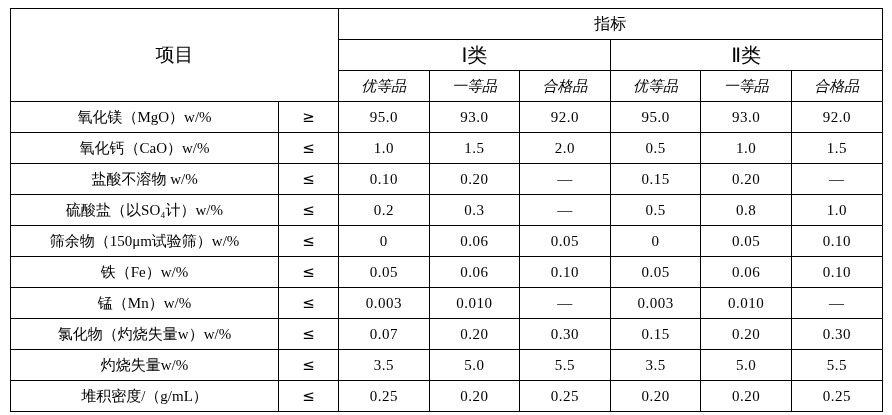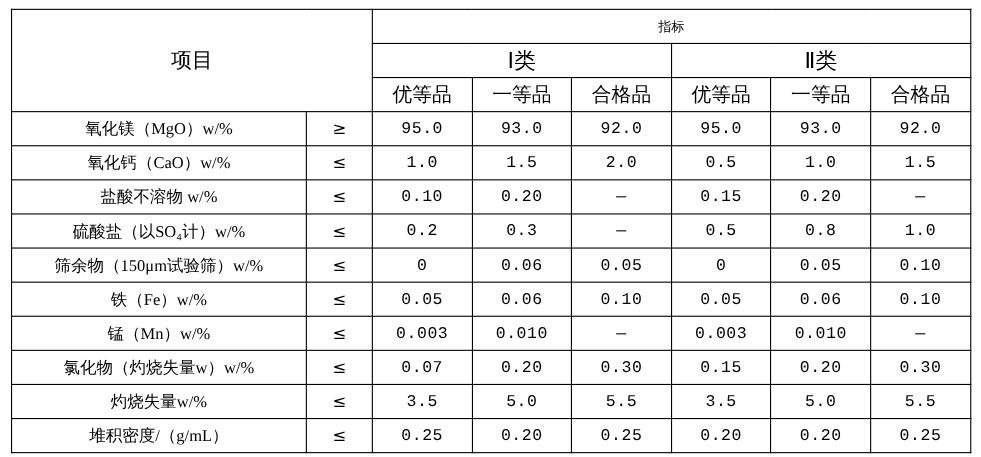--- a/index.html
+++ b/index.html
@@ -48,35 +48,36 @@
     padding-left: 10px;
     white-space: nowrap;
     font-size: 15px;
   }
   td.sign-cell {
     text-align: center;
     font-size: 15px;
     font-family: "DejaVu Sans", sans-serif;
   }
   td.value-cell {
-    font-family: Liberation Mono, monospace;
+    font-family: Liberation Serif, serif;
     letter-spacing: 0.5px;
     font-size: 15px;
   }
   td.head-item {
     font-size: 19px;
   }
   td.head-top {
-    font-size: 12px;
+    font-size: 16px;
   }
   td.head-class {
     font-size: 20px;
   }
   td.head-grade {
-    font-size: 18px;
+    font-size: 15px;
+    font-style: italic;
   }
 </style>
 </head>
 <body>
 
 <div class="sheet">
   <table class="spec">
     <colgroup>
       <col class="col-item">
       <col class="col-sign">

